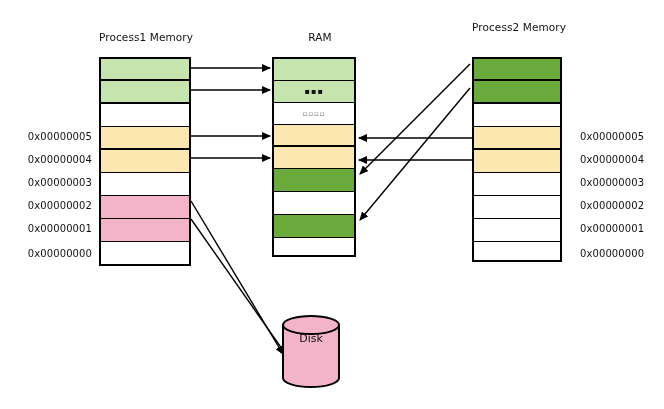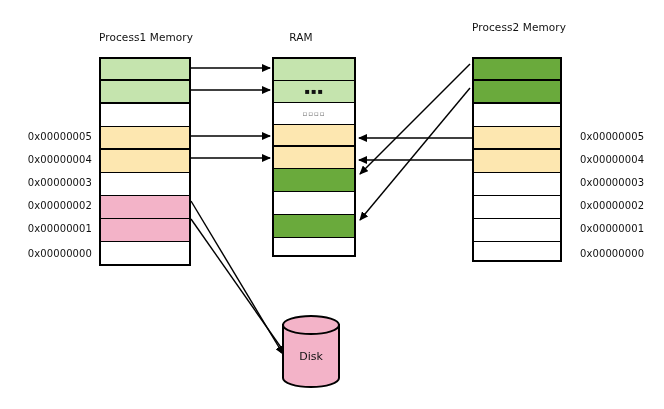--- a/index.html
+++ b/index.html
@@ -73,21 +73,21 @@
     text-align: center;
     white-space: nowrap;
   }
 </style>
 </head>
 <body>
 
 <div id="canvas">
 
   <div class="col-title" style="left:99px; top:31px; width:92px;">Process1 Memory</div>
-  <div class="col-title" style="left:260px; top:31px; width:82px;">RAM</div>
+  <div class="col-title" style="left:279px; top:31px; width:82px;">RAM</div>
   <div class="col-title" style="left:472px; top:21px; width:92px;">Process2 Memory</div>
 
   <div class="mem-col" style="left:99px; top:57px; width:92px; height:209px;">
     <div class="cell thick-bottom" style="top:0px; height:22px; background:#c5e4ae;"></div>
     <div class="cell thick-bottom" style="top:22px; height:23px; background:#c5e4ae;"></div>
     <div class="cell" style="top:45px; height:23px; background:#ffffff;"></div>
     <div class="cell thick-bottom" style="top:68px; height:23px; background:#fde7b0;"></div>
     <div class="cell" style="top:91px; height:23px; background:#fde7b0;"></div>
     <div class="cell" style="top:114px; height:23px; background:#ffffff;"></div>
     <div class="cell" style="top:137px; height:23px; background:#f3b3c8;"></div>
@@ -165,15 +165,15 @@
       <line x1="191" y1="201" x2="283" y2="354" stroke="#000" stroke-width="1.4" marker-end="url(#ah)"></line>
       <line x1="191" y1="219" x2="287" y2="356" stroke="#000" stroke-width="1.4" marker-end="url(#ah)"></line>
     </g>
 
     <g>
       <path d="M283,325 L283,378 A28,9 0 0 0 339,378 L339,325 Z" fill="#f3b3c8" stroke="#000000" stroke-width="2"></path>
       <ellipse cx="311" cy="325" rx="28" ry="9" fill="#f3b3c8" stroke="#000000" stroke-width="2"></ellipse>
     </g>
   </svg>
 
-  <div class="disk-label" style="left:283px; top:350px; width:56px;">Disk</div>
+  <div class="disk-label" style="left:283px; top:332px; width:56px;">Disk</div>
 
 </div>
 
 </body></html>

